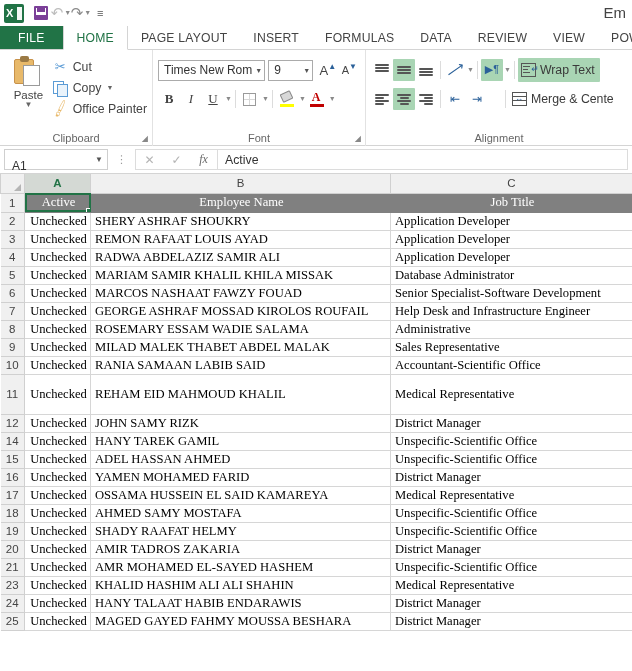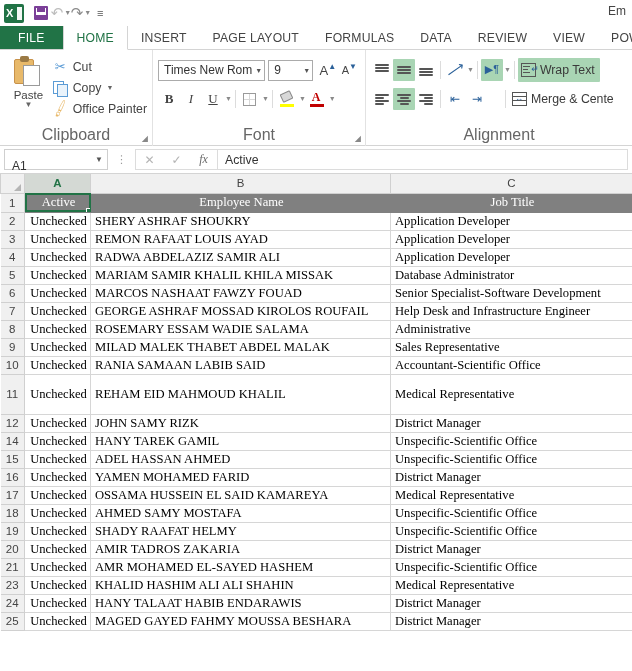--- a/index.html
+++ b/index.html
@@ -65,21 +65,21 @@
   .caret-sm {
     font-size: 7px; color: #8a8a8a;
     margin-left: 1px; line-height: 14px;
   }
   .qat-more {
     font-size: 11px; color: #555;
     margin-left: 6px; line-height: 14px;
   }
   .win-title {
     position: absolute; right: 6px; top: 4px;
-    font-size: 12px; color: #444;
+    font-size: 15px; color: #444;
     white-space: nowrap;
   }
 
   
   .tabs {
     height: 24px; width: 100%;
     display: flex; align-items: stretch;
     background: #ffffff;
     position: relative;
   }
@@ -121,21 +121,21 @@
   .group {
     position: relative;
     height: 96px;
     padding: 4px 5px 0 5px;
     display: flex; flex-direction: column;
   }
   .group + .group { border-left: 1px solid #e2e2e2; }
   .group-label {
     position: absolute; bottom: 2px; left: 0; right: 0;
     text-align: center;
-    font-size: 16px; color: #666;
+    font-size: 11px; color: #666;
   }
   .group-launcher {
     position: absolute; bottom: 3px; right: 4px;
     font-size: 8px; color: #888;
   }
   .grp-body { display: flex; flex: 1; }
 
   
   .paste-btn {
     width: 48px;
@@ -423,22 +423,22 @@
     <span class="arrow-ic redo">↷</span>
       <span class="caret-sm">▼</span>
   </div>
   <span class="qat-more">≡</span>
   <div class="win-title">Em</div>
 </div>
 
 <div class="tabs">
   <div class="tab file">FILE</div>
   <div class="tab active">HOME</div>
+  <div class="tab">PAGE LAYOUT</div>
   <div class="tab">INSERT</div>
-  <div class="tab">PAGE LAYOUT</div>
   <div class="tab">FORMULAS</div>
   <div class="tab">DATA</div>
   <div class="tab">REVIEW</div>
   <div class="tab">VIEW</div>
   <div class="tab">POWER Q</div>
 </div>
 
 <div class="ribbon">
 
   <div class="group" style="width:152px">

